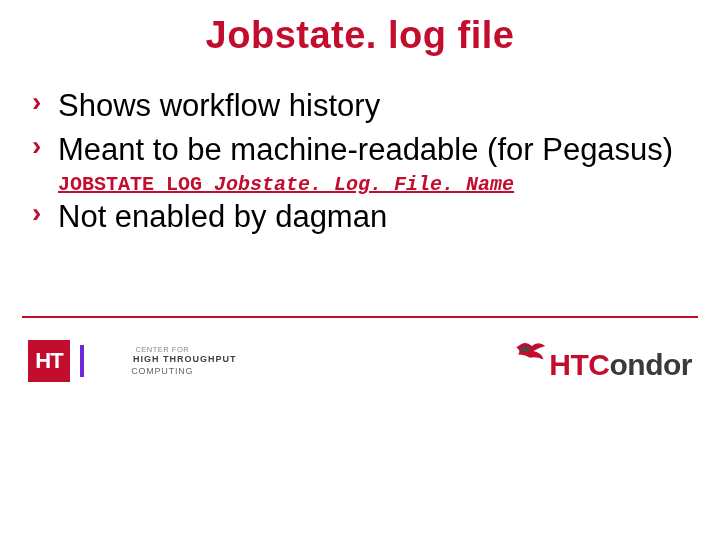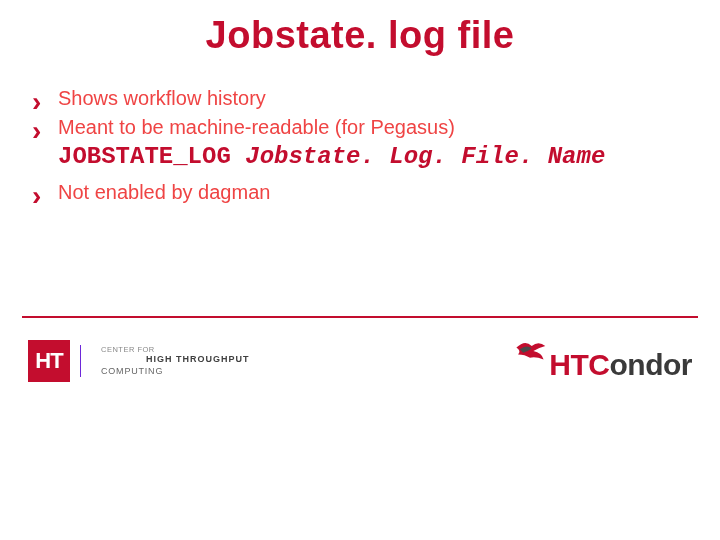--- a/index.html
+++ b/index.html
@@ -30,84 +30,86 @@
     padding: 28px 28px 0 28px;
   }
   ul.bullets {
     list-style: none;
     margin: 0;
     padding: 0;
   }
   ul.bullets > li {
     position: relative;
     padding-left: 30px;
-    font-size: 20px;
+    font-size: 31px;
     line-height: 1.35;
-    color: #ef4444;
+    color: #000000;
     margin-bottom: 2px;
   }
   ul.bullets > li::before {
     content: "›";
     position: absolute;
     left: 4px;
     top: -2px;
     color: #c30d2e;
     font-weight: bold;
     font-size: 28px;
   }
   .mono {
     font-family: "Courier New", monospace;
     font-weight: bold;
   }
   .subline {
     padding-left: 30px;
     font-family: "Courier New", monospace;
     font-weight: bold;
-    font-size: 24px;
+    font-size: 20px;
     color: #c30d2e;
-    margin-bottom: 9px;
+    margin-bottom: 0;
+    text-decoration: underline;
   }
   .subline .kw { color: #c30d2e; font-style: normal; }
   .subline .arg { color: #c30d2e; font-style: italic; }
 
   
   .footer-rule {
     position: absolute;
     left: 22px;
     right: 22px;
     bottom: 86px;
     height: 2px;
     background: #c30d2e;
   }
   .logo-left {
     position: absolute;
     left: 28px;
     bottom: 22px;
     display: flex;
     align-items: center;
     gap: 10px;
+    text-align: center;
   }
   .ht-box {
     width: 42px;
     height: 42px;
     background: #c30d2e;
     color: #fff;
     font-weight: bold;
     font-size: 22px;
     display: flex;
     align-items: center;
     justify-content: center;
     letter-spacing: -1px;
   }
   .ht-text {
     font-size: 9px;
     line-height: 1.25;
     color: #555;
-    border-left: 1px solid #6d28d9;
-    padding-left: 20px;
+    border-left: 4px solid #6d28d9;
+    padding-left: 4px;
     letter-spacing: 0.5px;
   }
   .ht-text .line1 { font-size: 7.5px; color: #888; }
   .ht-text .line2 { font-weight: bold; letter-spacing: 1px; color: #404040; margin-left: 45px;}
   .ht-text .line3 { letter-spacing: 0.8px; color: #666;}
 
   .logo-right {
     position: absolute;
     right: 28px;
     bottom: 22px;

